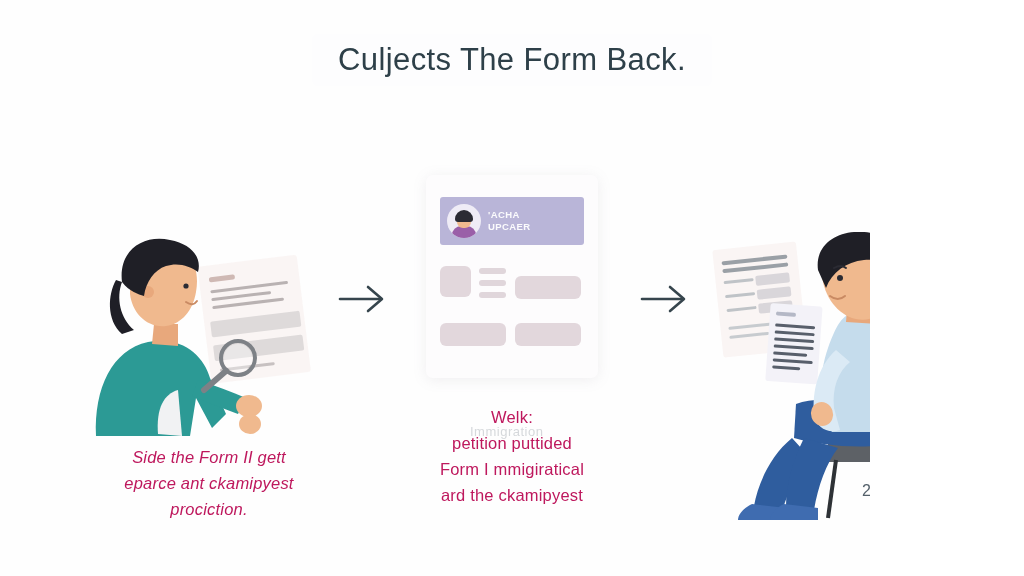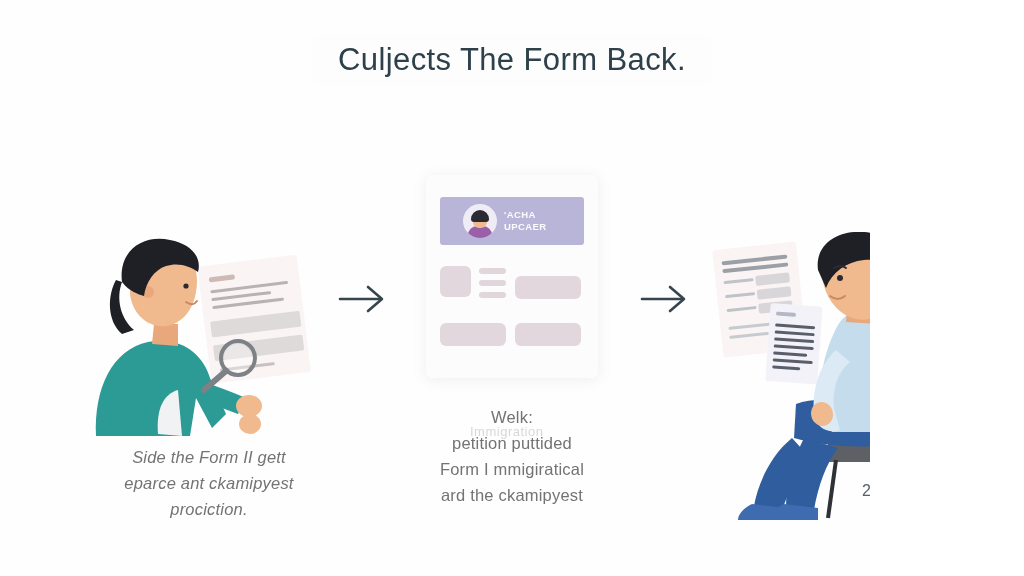--- a/index.html
+++ b/index.html
@@ -35,21 +35,21 @@
     border-radius: 6px;
     white-space: nowrap;
   }
 
   
   .caption {
     position: absolute;
     text-align: center;
     font-size: 16.5px;
     line-height: 26px;
-    color: #737373;
+    color: #be185d;
     letter-spacing: .2px;
   }
   .caption .line { display: block; white-space: nowrap; }
 
   
   .arrow { position: absolute; }
 
   
   .card {
     position: absolute;
@@ -64,21 +64,21 @@
   .card-header {
     position: absolute;
     left: 14px;
     top: 22px;
     width: 144px;
     height: 48px;
     background: #b9b5d8;
     border-radius: 3px;
     display: flex;
     align-items: center;
-    padding-left: 23px;
+    padding-left: 7px;
     box-sizing: border-box;
   }
   .card-avatar {
     width: 34px;
     height: 34px;
     border-radius: 50%;
     background: #efecf6;
     position: relative;
     overflow: hidden;
     flex: 0 0 auto;

